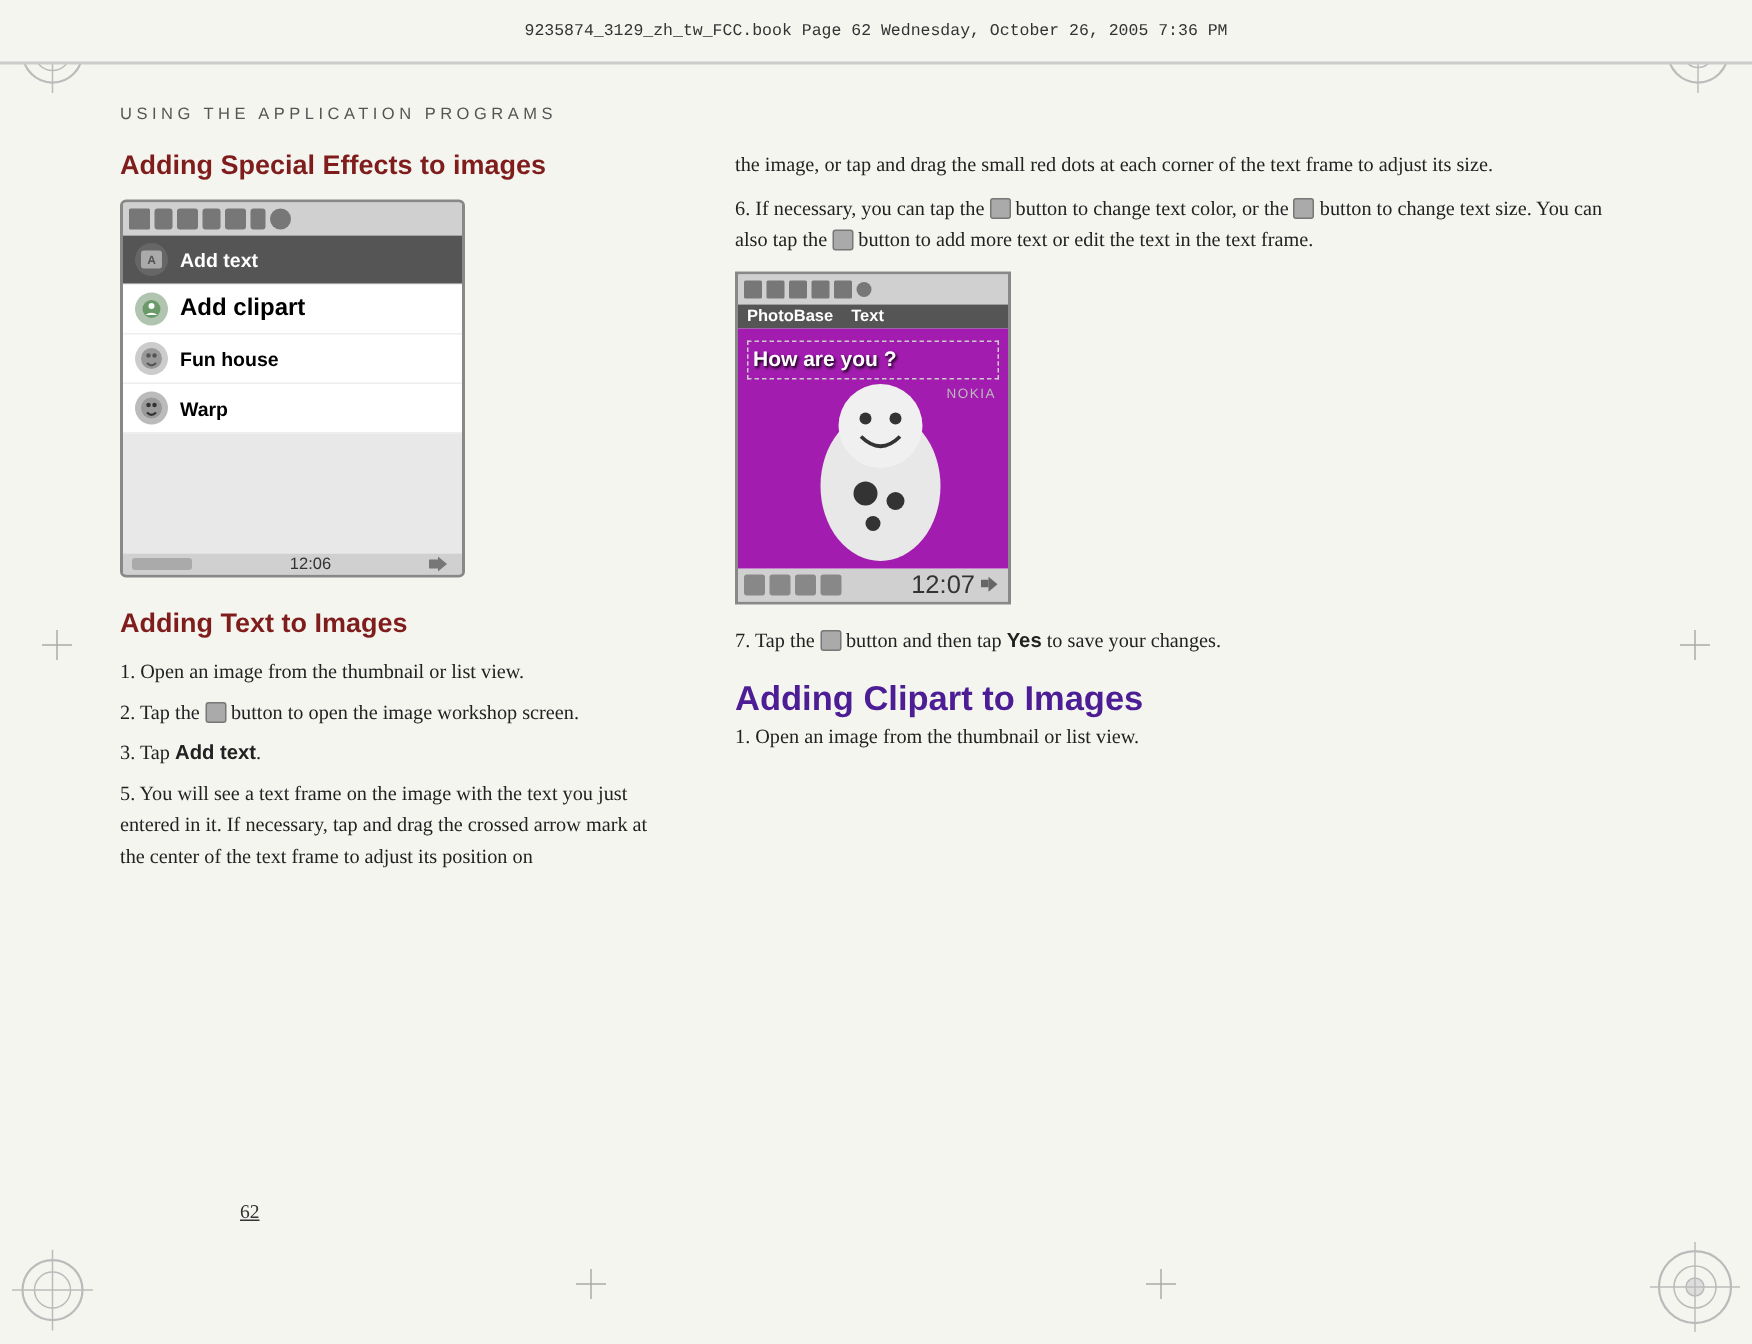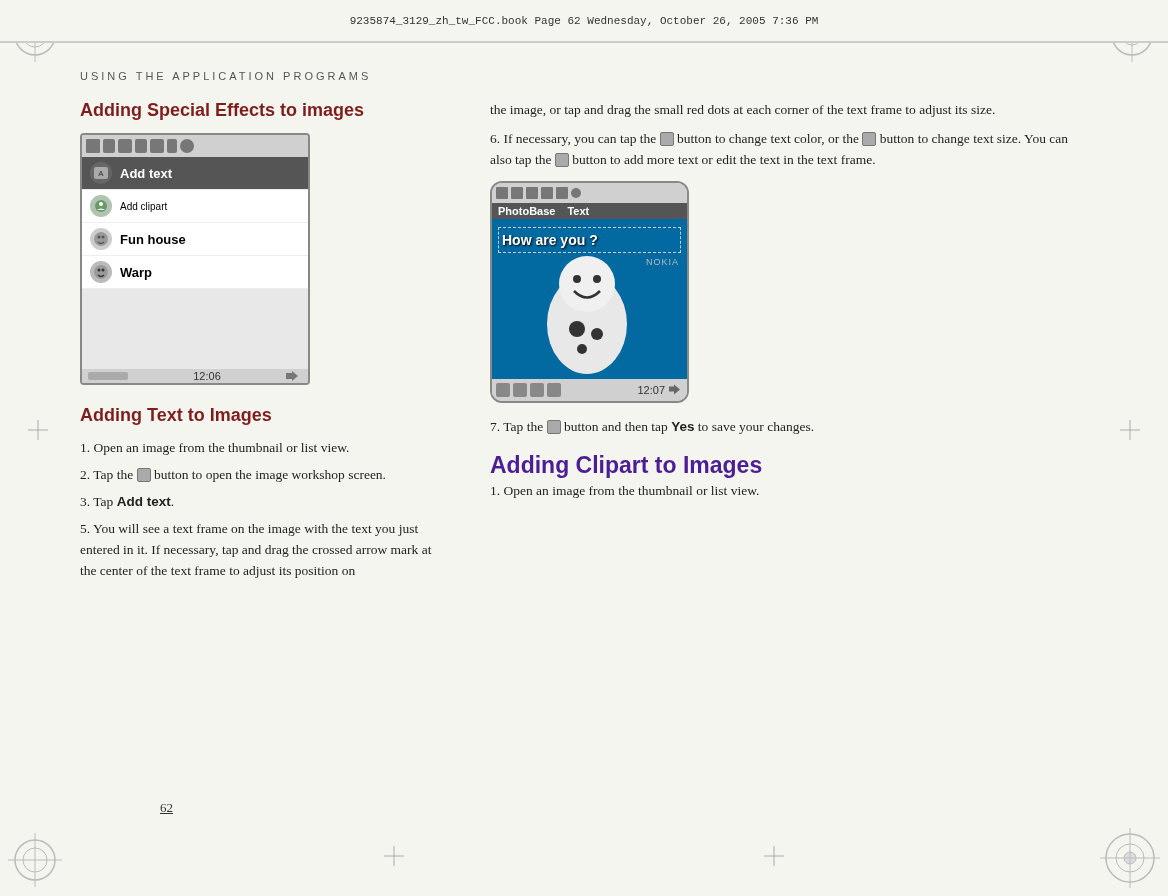--- a/index.html
+++ b/index.html
@@ -143,23 +143,23 @@
       background: #888;
       border: 1px solid #666;
       vertical-align: middle;
       border-radius: 2px;
       position: relative;
       top: -1px;
     }
 
     
     .phone-screen-2 {
-      width: 199px;
+      width: 184px;
       border: 2px solid #888;
-      border-radius: 12px;
+      border-radius: 0;
       overflow: hidden;
       margin: 10px 0 14px 0;
       background: #fff;
     }
     .phone-menubar-2 {
       background: #d0d0d0;
       height: 20px;
       display: flex;
       align-items: center;
       padding: 0 4px;
@@ -169,21 +169,21 @@
       background: #555;
       color: #fff;
       font-family: 'Arial', sans-serif;
       font-size: 11px;
       font-weight: bold;
       padding: 2px 6px;
       display: flex;
       gap: 12px;
     }
     .phone-image-area {
-      background: #0369a1;
+      background: #a21caf;
       height: 160px;
       position: relative;
       overflow: hidden;
     }
     .phone-footer-2 {
       background: #d0d0d0;
       height: 22px;
       display: flex;
       align-items: center;
       justify-content: space-between;
@@ -331,21 +331,21 @@
           </div>
 
           <div class="phone-menu-item">
             <div class="menu-icon" style="background:#b0c4b0;">
               <svg width="18" height="18" viewBox="0 0 18 18">
                   <circle cx="9" cy="9" r="6" fill="#6a9a6a"></circle>
                   <circle cx="9" cy="7" r="2" fill="#fff"></circle>
                   <path d="M5 13 Q9 10 13 13" fill="#fff"></path>
                 </svg>
             </div>
-            <span style="font-family:Arial,sans-serif;font-size:10px;font-weight:normal;text-align:right;">Add clipart</span>
+            <span style="font-family:Arial,sans-serif;font-size:16px;font-weight:bold;text-align:right;">Add clipart</span>
           </div>
 
           <div class="phone-menu-item">
             <div class="menu-icon" style="background:#ccc;">
               <svg width="18" height="18" viewBox="0 0 18 18">
                   <circle cx="9" cy="9" r="7" fill="#999"></circle>
                   <circle cx="7" cy="7" r="1.5" fill="#555"></circle>
                   <circle cx="11" cy="7" r="1.5" fill="#555"></circle>
                   <path d="M6 12 Q9 15 12 12" stroke="#555" stroke-width="1.5" fill="none"></path>
                 </svg>
@@ -449,21 +449,21 @@
         </div>
 
         <div class="phone-footer-2">
           <div class="footer-icons">
             <span class="footer-icon-sm"></span>
             <span class="footer-icon-sm"></span>
             <span class="footer-icon-sm"></span>
             <span class="footer-icon-sm"></span>
           </div>
           <div style="display:flex;align-items:center;gap:4px;">
-            <span style="font-family:Arial,sans-serif;font-size:11px;color:#333;">12:07</span>
+            <span style="font-family:Arial,sans-serif;font-size:17px;color:#333;">12:07</span>
             <svg width="14" height="11" viewBox="0 0 14 11">
                 <rect x="0" y="2.5" width="5" height="5" fill="#666"></rect>
                 <polygon points="5,0.5 11,5.5 5,10.5" fill="#666"></polygon>
               </svg>
           </div>
         </div>
       </div>
 
       <div class="body-text">
         7. Tap the <span class="inline-icon" style="width:14px;height:14px;background:#aaa;border:1px solid #777;"></span> button and then tap <span class="bold-text">Yes</span> to save your changes.

